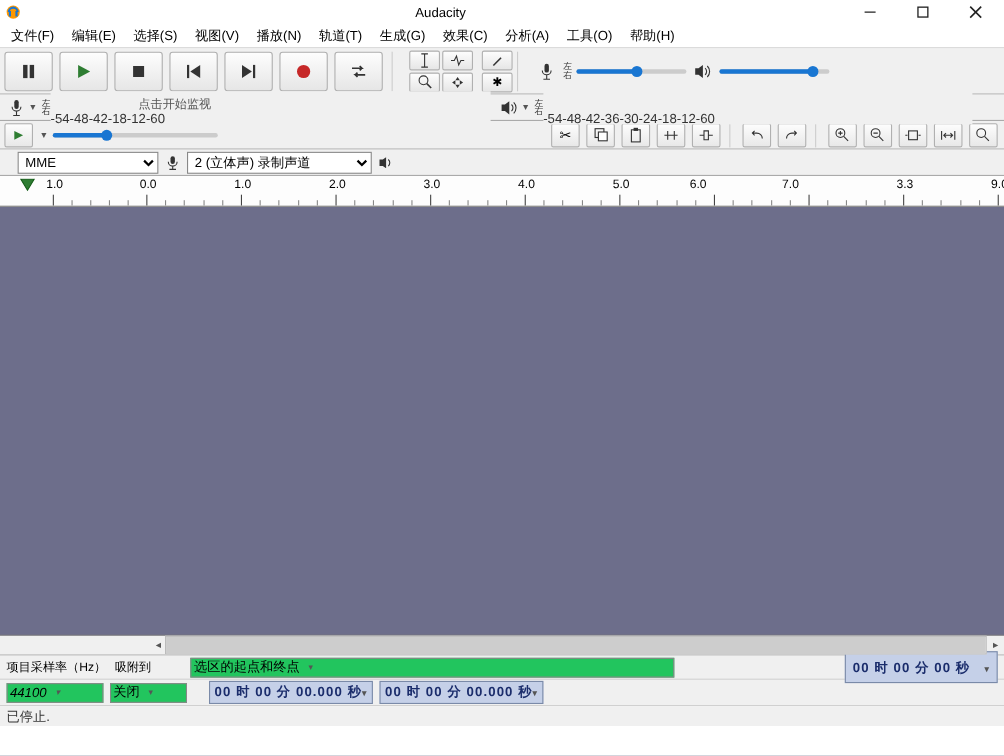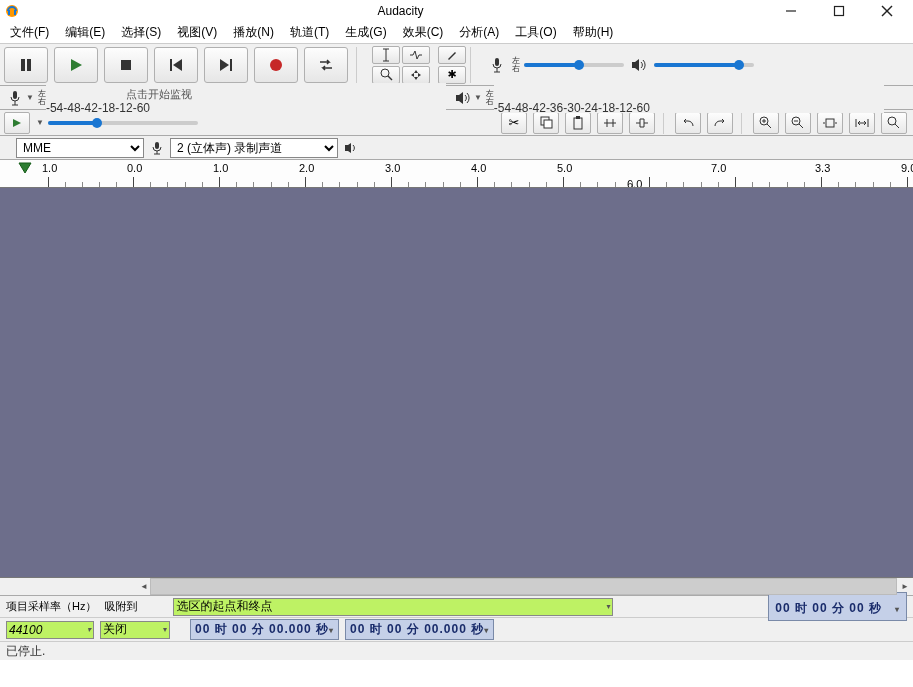--- a/index.html
+++ b/index.html
@@ -35,21 +35,21 @@
 .ruler .ticklabel { position:absolute; top:2px; font-size:11px;}
 .ruler .majortick{ position:absolute; bottom:0; width:1px; height:10px; background:#444;}
 .ruler .minortick{ position:absolute; bottom:0; width:1px; height:5px; background:#888;}
 .workspace { height:390px; background:#6d6e8b; border-bottom:1px solid #777; }
 .scrollrow { height:18px; display:flex; background:#f0f0f0; border-bottom:1px solid #aaa;}
 .scrollrow .left { width:150px; display:flex; justify-content:flex-end; align-items:center; padding-right:2px;}
 .scrollrow .track{ flex:1; background:#e8e8e8; border:1px solid #bbb; position:relative;}
 .scrollrow .thumb{ position:absolute; left:0; top:0; bottom:0; width:100%; background:#cdcdcd;}
 .statusrow { height:22px; display:flex; align-items:center; background:#f0f0f0; gap:8px; padding:0 6px; border-bottom:1px solid #ccc;}
 .statusrow .section-label{ font-size:11px;}
-.selectdrop { height:18px; border:1px solid #888; background:#bef264; font-size:11px; display:flex; align-items:center; justify-content:space-between; padding:0 2px; gap:8px; cursor:pointer;}
+.selectdrop { height:18px; border:1px solid #888; background:#22c55e; font-size:11px; display:flex; align-items:center; padding:0 2px; gap:8px; cursor:pointer;}
 .bottomrow { height:24px; display:flex; align-items:center; background:#f0f0f0; gap:6px; padding:0 6px; border-bottom:1px solid #ccc;}
 .timedisp { background:#c5d0e8; border:1px solid #7a8aa8; font-family:"Courier New",monospace; font-size:14px; letter-spacing:1px; padding:1px 4px; color:#1a2c6b; font-weight:bold;}
 .timedisp.big { font-size:20px; padding:2px 6px;}
 .mini-arrow{font-size:8px; color:#555;}
 .footer { height:18px; display:flex; align-items:center; background:#f0f0f0; gap:80px; padding:0 6px; font-size:11px; color:#333; overflow:hidden;}
 svg { display:block; }
 </style>
 </head>
 <body>
 
@@ -385,21 +385,21 @@
       <div class="minortick" style="left: 494.2px;"></div>
       <div class="minortick" style="left: 511.4px;"></div>
       <div class="minortick" style="left: 528.6px;"></div>
       <div class="minortick" style="left: 545.8px;"></div>
       <div class="ticklabel" style="left: 557px;">5.0</div>
       <div class="majortick" style="left: 563px;"></div>
       <div class="minortick" style="left: 580.2px;"></div>
       <div class="minortick" style="left: 597.4px;"></div>
       <div class="minortick" style="left: 614.6px;"></div>
       <div class="minortick" style="left: 631.8px;"></div>
-      <div class="ticklabel" style="left: 627px; margin-top: 16px;">6.0</div>
+      <div class="ticklabel" style="left: 627px;">6.0</div>
       <div class="majortick" style="left: 649px;"></div>
       <div class="minortick" style="left: 666.2px;"></div>
       <div class="minortick" style="left: 683.4px;"></div>
       <div class="minortick" style="left: 700.6px;"></div>
       <div class="minortick" style="left: 717.8px;"></div>
       <div class="ticklabel" style="left: 711px;">7.0</div>
       <div class="majortick" style="left: 735px;"></div>
       <div class="minortick" style="left: 752.2px;"></div>
       <div class="minortick" style="left: 769.4px;"></div>
       <div class="minortick" style="left: 786.6px;"></div>

